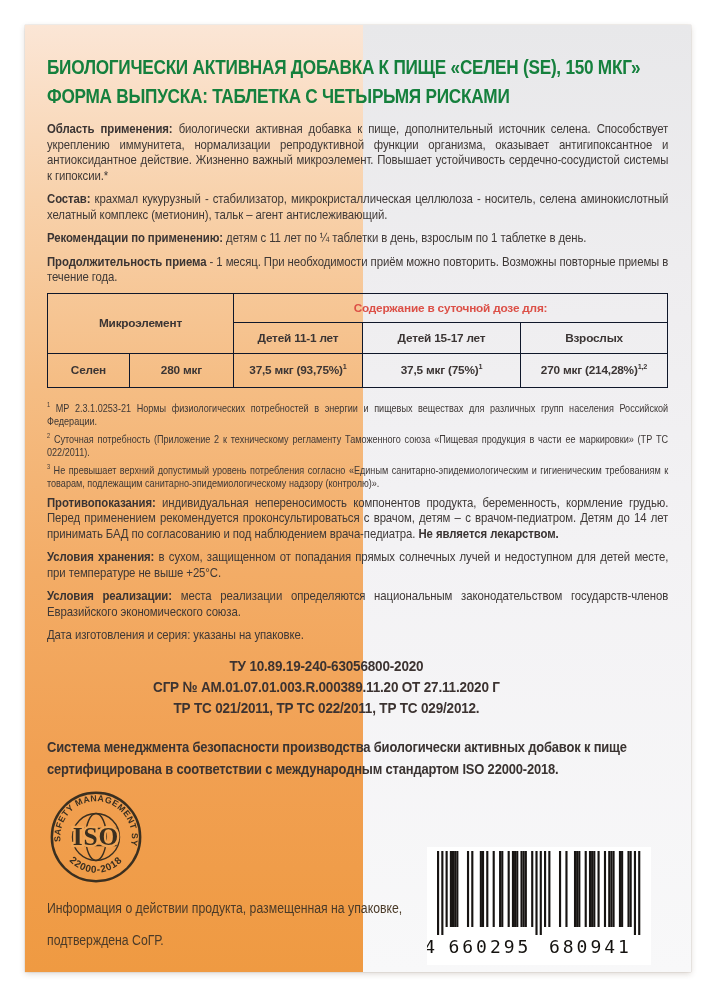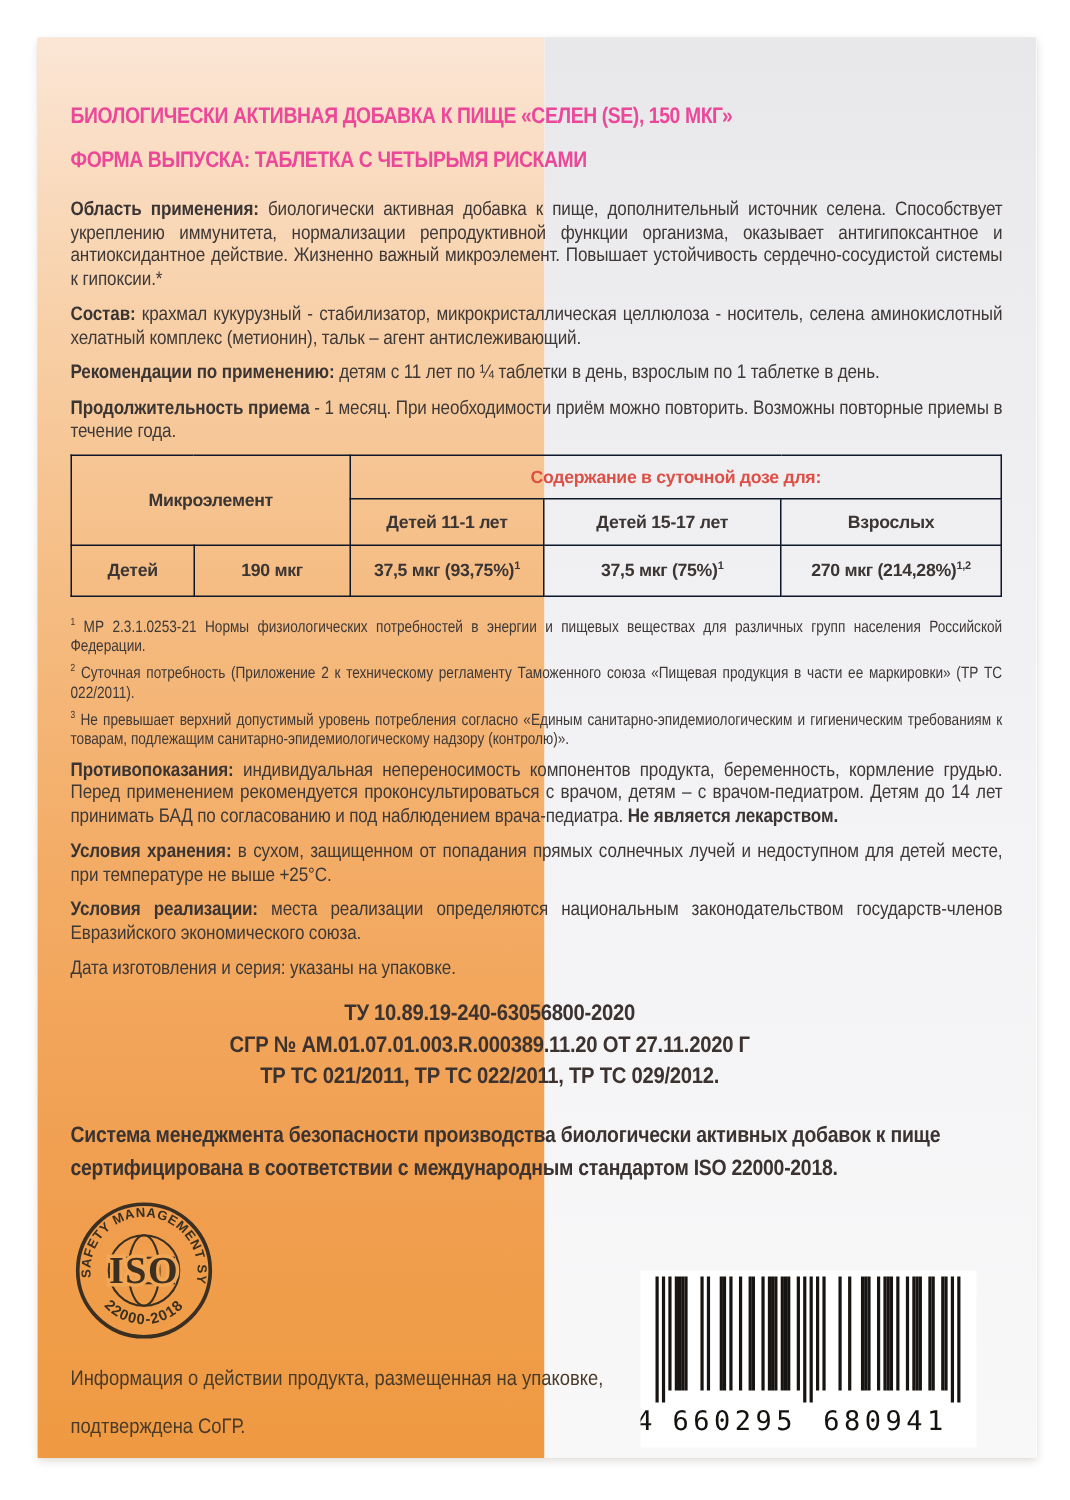--- a/index.html
+++ b/index.html
@@ -17,21 +17,21 @@
     background:linear-gradient(180deg,var(--orange-top,#fbe6d6) 0%,#f8d2ac 18%,#f5bd84 38%,#f3ac66 58%,#f1a052 78%,var(--orange-deep,#ef9a42) 100%);
   }
   .bg-right{
     position:absolute;left:338px;top:0;right:0;height:100%;
     background:linear-gradient(180deg,var(--gray-top,#e8e8ea) 0%,#eeedef 25%,#f3f2f4 55%,var(--gray-bottom,#f8f8f9) 100%);
   }
   .content{
     position:absolute;inset:0;padding:28px 23px 0 22px;box-sizing:border-box;
     color:var(--ink,#3e3836);
   }
-  .title{margin:10px 0 10px 0;font-size:15px;line-height:29px;font-weight:bold;color:#ec4899;letter-spacing:-0.3px;}
+  .title{margin:0 0 10px 0;font-size:20px;line-height:29px;font-weight:bold;color:#15803d;letter-spacing:-0.3px;}
   .title .cond{display:inline-block;transform:scaleX(.86);transform-origin:0 50%;white-space:nowrap;}
   .sec{
     margin:0 0 8px 0;font-size:13px;line-height:15.5px;text-align:justify;letter-spacing:-0.1px;
     width:710px;transform:scaleX(.875);transform-origin:0 0;
   }
   .sec b{font-weight:bold;color:#3a3433;}
   table{border-collapse:collapse;width:100%;margin:8px 0 14px;color:#3b3534;table-layout:fixed;}
   td{border:1px solid #0f172a;text-align:center;vertical-align:middle;font-weight:bold;font-size:11.8px;letter-spacing:-0.2px;padding:3px 4px;}
   tr.r1 td{height:22px;}
   tr.r2 td{height:24px;}
@@ -95,22 +95,22 @@
           <tr class="r1">
         <td colspan="2" rowspan="2">Микроэлемент</td>
         <td colspan="3" class="red">Содержание в суточной дозе для:</td>
       </tr>
       <tr class="r2">
         <td>Детей 11-1 лет</td>
         <td>Детей 15-17 лет</td>
         <td>Взрослых</td>
       </tr>
       <tr class="r3">
-        <td>Детей</td>
-        <td>190 мкг</td>
+        <td>Селен</td>
+        <td>280 мкг</td>
         <td><span>37,5 мкг (93,75%)</span><sup>1</sup></td>
         <td><span>37,5 мкг (75%)</span><sup>1</sup></td>
         <td><span>270 мкг (214,28%)</span><sup>1,2</sup></td>
       </tr>
     </tbody>
       </table>
 
     <p class="fn"><sup>1</sup> <span>МР 2.3.1.0253-21 Нормы физиологических потребностей в энергии и пищевых веществах для различных групп населения Российской Федерации.</span></p>
     <p class="fn"><sup>2</sup> <span>Суточная потребность (Приложение 2 к техническому регламенту Таможенного союза «Пищевая продукция в части ее маркировки» (ТР ТС 022/2011).</span></p>
     <p class="fn"><sup>3</sup> <span>Не превышает верхний допустимый уровень потребления согласно «Единым санитарно-эпидемиологическим и гигиеническим требованиям к товарам, подлежащим санитарно-эпидемиологическому надзору (контролю)».</span></p>

